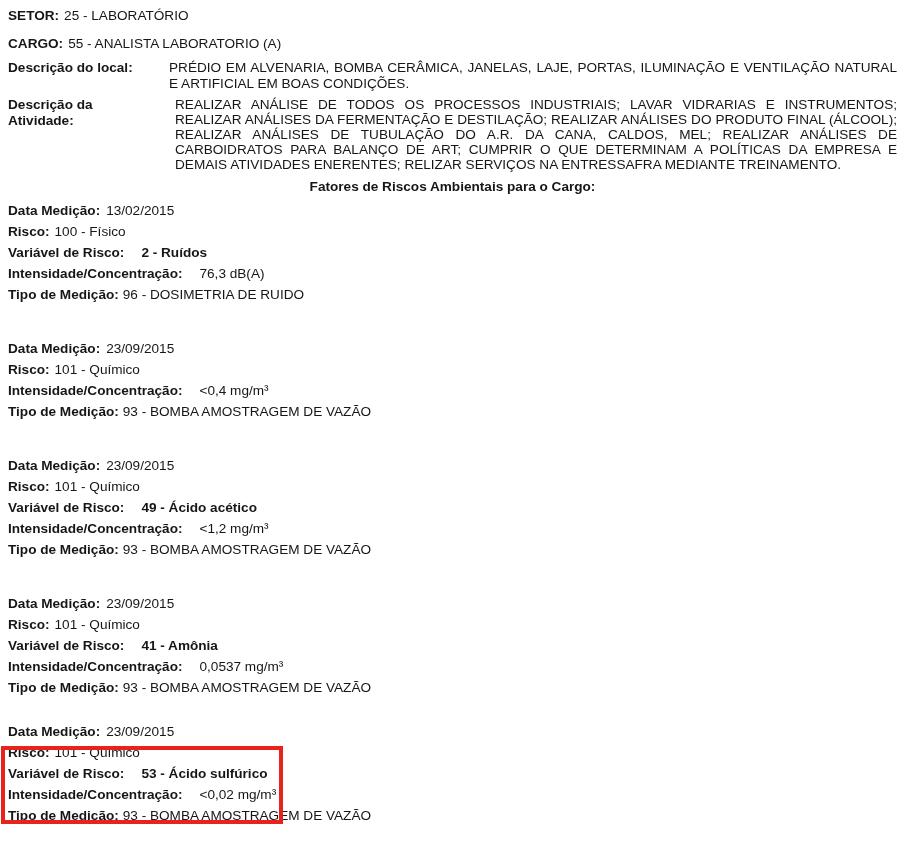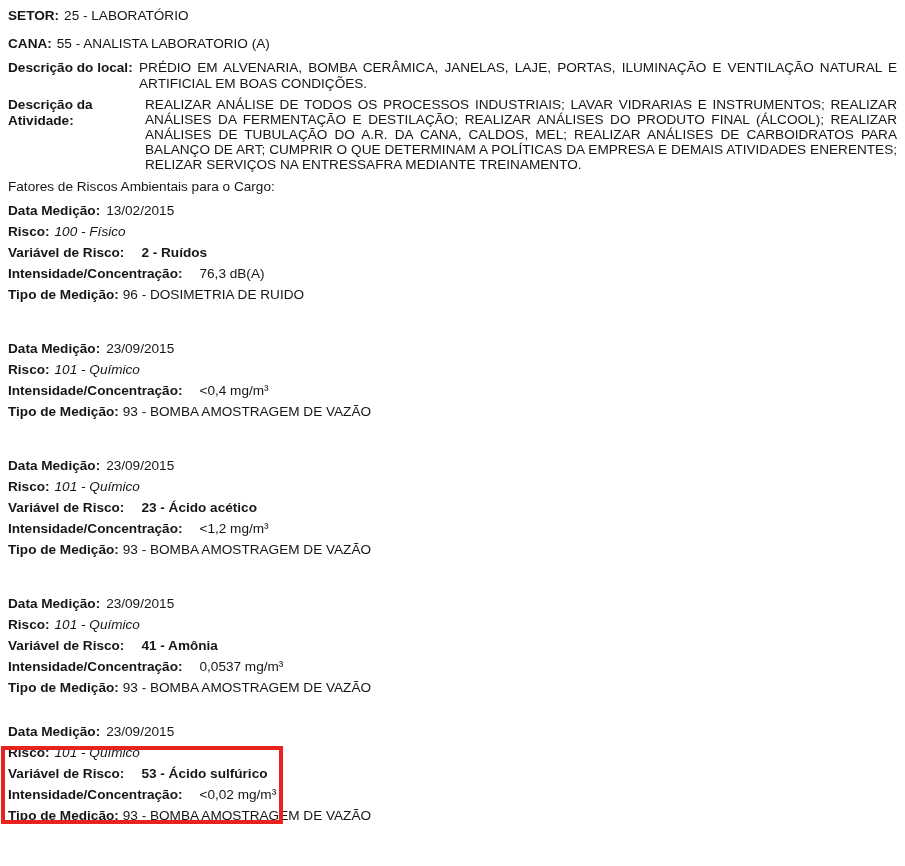--- a/index.html
+++ b/index.html
@@ -15,39 +15,39 @@
     width: 905px; height: 866px;
     padding: 8px 8px 0 8px;
     overflow: hidden;
     background: #ffffff;
   }
   .b { font-weight: bold; }
   .kv { line-height: 16px; white-space: nowrap; }
   .row-cargo { margin-top: 12px; }
   .kv .fvalue { margin-left: 5px; }
 
-  .desc-row { display: flex; align-items: flex-start; }
+  .desc-row { display: flex; align-items: flex-start; gap: 30px; }
   .row-local { margin-top: 8px; }
   .row-ativ  { margin-top: 5px; }
   .desc-label { font-weight: bold; line-height: 16px; flex: 0 0 auto; }
   .row-local .desc-label { width: 131px; }
   .row-ativ  .desc-label { width: 137px; }
   .desc-value { flex: 1 1 auto; text-align: justify; }
   .row-local .desc-value { line-height: 16px; }
   .row-ativ  .desc-value { line-height: 15px; }
 
-  .heading { margin-top: 7px; font-weight: normal; line-height: 16px; }
+  .heading { margin-top: 7px; font-weight: bold; line-height: 16px; text-align: center; }
 
   .block { margin-top: 8px; }
   .block + .block { margin-top: 38px; }
   .block.last { margin-top: 28px; }
   .frow { line-height: 16px; margin-bottom: 5px; white-space: nowrap; }
   .flabel { font-weight: bold; }
   .g-data  { margin-left: 6px; }
-  .g-risco { margin-left: 5px; font-style: italic; }
+  .g-risco { margin-left: 5px; }
   .g-var   { margin-left: 17px; font-weight: bold; }
   .g-int   { margin-left: 17px; }
   .g-tipo  { margin-left: 4px; }
 
   .red-box {
     position: absolute;
     left: 1px; top: 746px;
     width: 282px; height: 78px;
     border: 4px solid #e8231d;
     pointer-events: none;
@@ -56,21 +56,21 @@
 </head>
 <body>
 
 <div class="page">
 
   <div class="kv">
     <span class="b">SETOR:</span><span class="fvalue">25 - LABORATÓRIO</span>
   </div>
 
   <div class="kv row-cargo">
-    <span class="b">CANA:</span><span class="fvalue">55 - ANALISTA LABORATORIO (A)</span>
+    <span class="b">CARGO:</span><span class="fvalue">55 - ANALISTA LABORATORIO (A)</span>
   </div>
 
   <div class="desc-row row-local">
     <span class="desc-label">Descrição do local:</span>
     <div class="desc-value">PRÉDIO EM ALVENARIA, BOMBA CERÂMICA, JANELAS, LAJE, PORTAS, ILUMINAÇÃO E VENTILAÇÃO NATURAL E ARTIFICIAL EM BOAS CONDIÇÕES.</div>
   </div>
 
   <div class="desc-row row-ativ">
     <span class="desc-label">Descrição da Atividade:</span>
     <div class="desc-value">REALIZAR ANÁLISE DE TODOS OS PROCESSOS INDUSTRIAIS; LAVAR VIDRARIAS E INSTRUMENTOS; REALIZAR ANÁLISES DA FERMENTAÇÃO E DESTILAÇÃO; REALIZAR ANÁLISES DO PRODUTO FINAL (ÁLCOOL); REALIZAR ANÁLISES DE TUBULAÇÃO DO A.R. DA CANA, CALDOS, MEL; REALIZAR ANÁLISES DE CARBOIDRATOS PARA BALANÇO DE ART; CUMPRIR O QUE DETERMINAM A POLÍTICAS DA EMPRESA E DEMAIS ATIVIDADES ENERENTES; RELIZAR SERVIÇOS NA ENTRESSAFRA MEDIANTE TREINAMENTO.</div>
@@ -112,21 +112,21 @@
   </div>
 
   <div class="block">
     <div class="frow">
       <span class="flabel">Data Medição:</span><span class="g-data">23/09/2015</span>
     </div>
     <div class="frow">
       <span class="flabel">Risco:</span><span class="g-risco">101 - Químico</span>
     </div>
     <div class="frow">
-      <span class="flabel">Variável de Risco:</span><span class="g-var">23 - Ácido acético</span>
+      <span class="flabel">Variável de Risco:</span><span class="g-var">49 - Ácido acético</span>
     </div>
     <div class="frow">
       <span class="flabel">Intensidade/Concentração:</span><span class="g-int">&lt;1,2 mg/m³</span>
     </div>
     <div class="frow">
       <span class="flabel">Tipo de Medição:</span><span class="g-tipo">93 - BOMBA AMOSTRAGEM DE VAZÃO</span>
     </div>
   </div>
 
   <div class="block">

